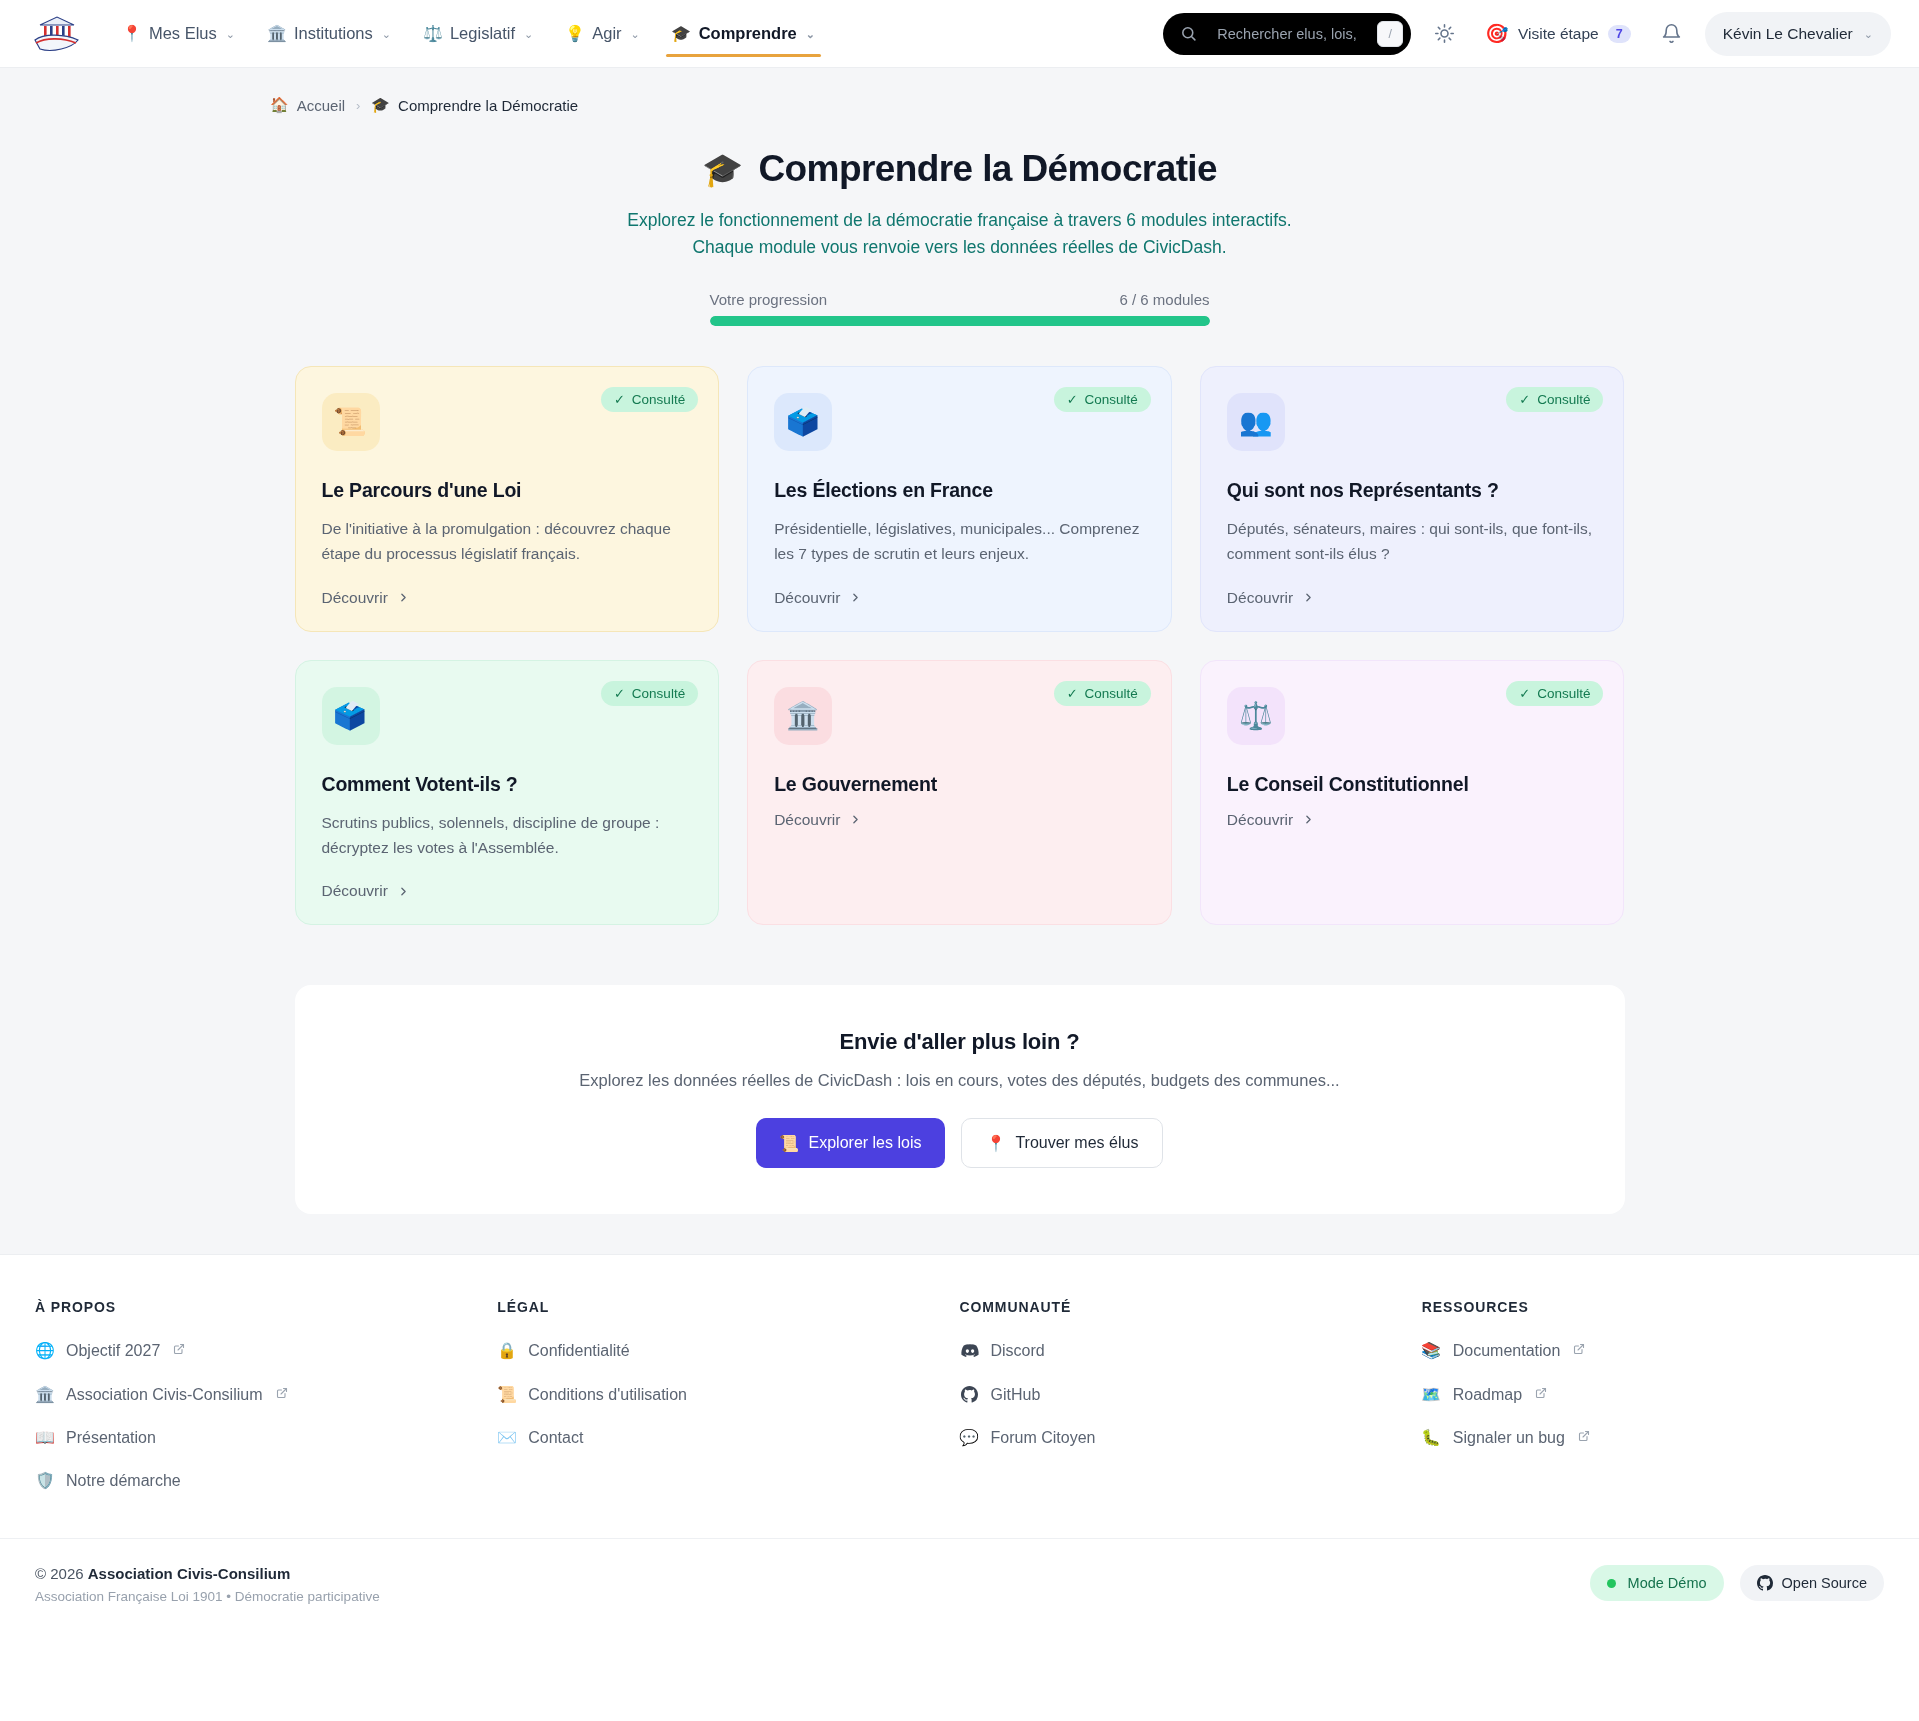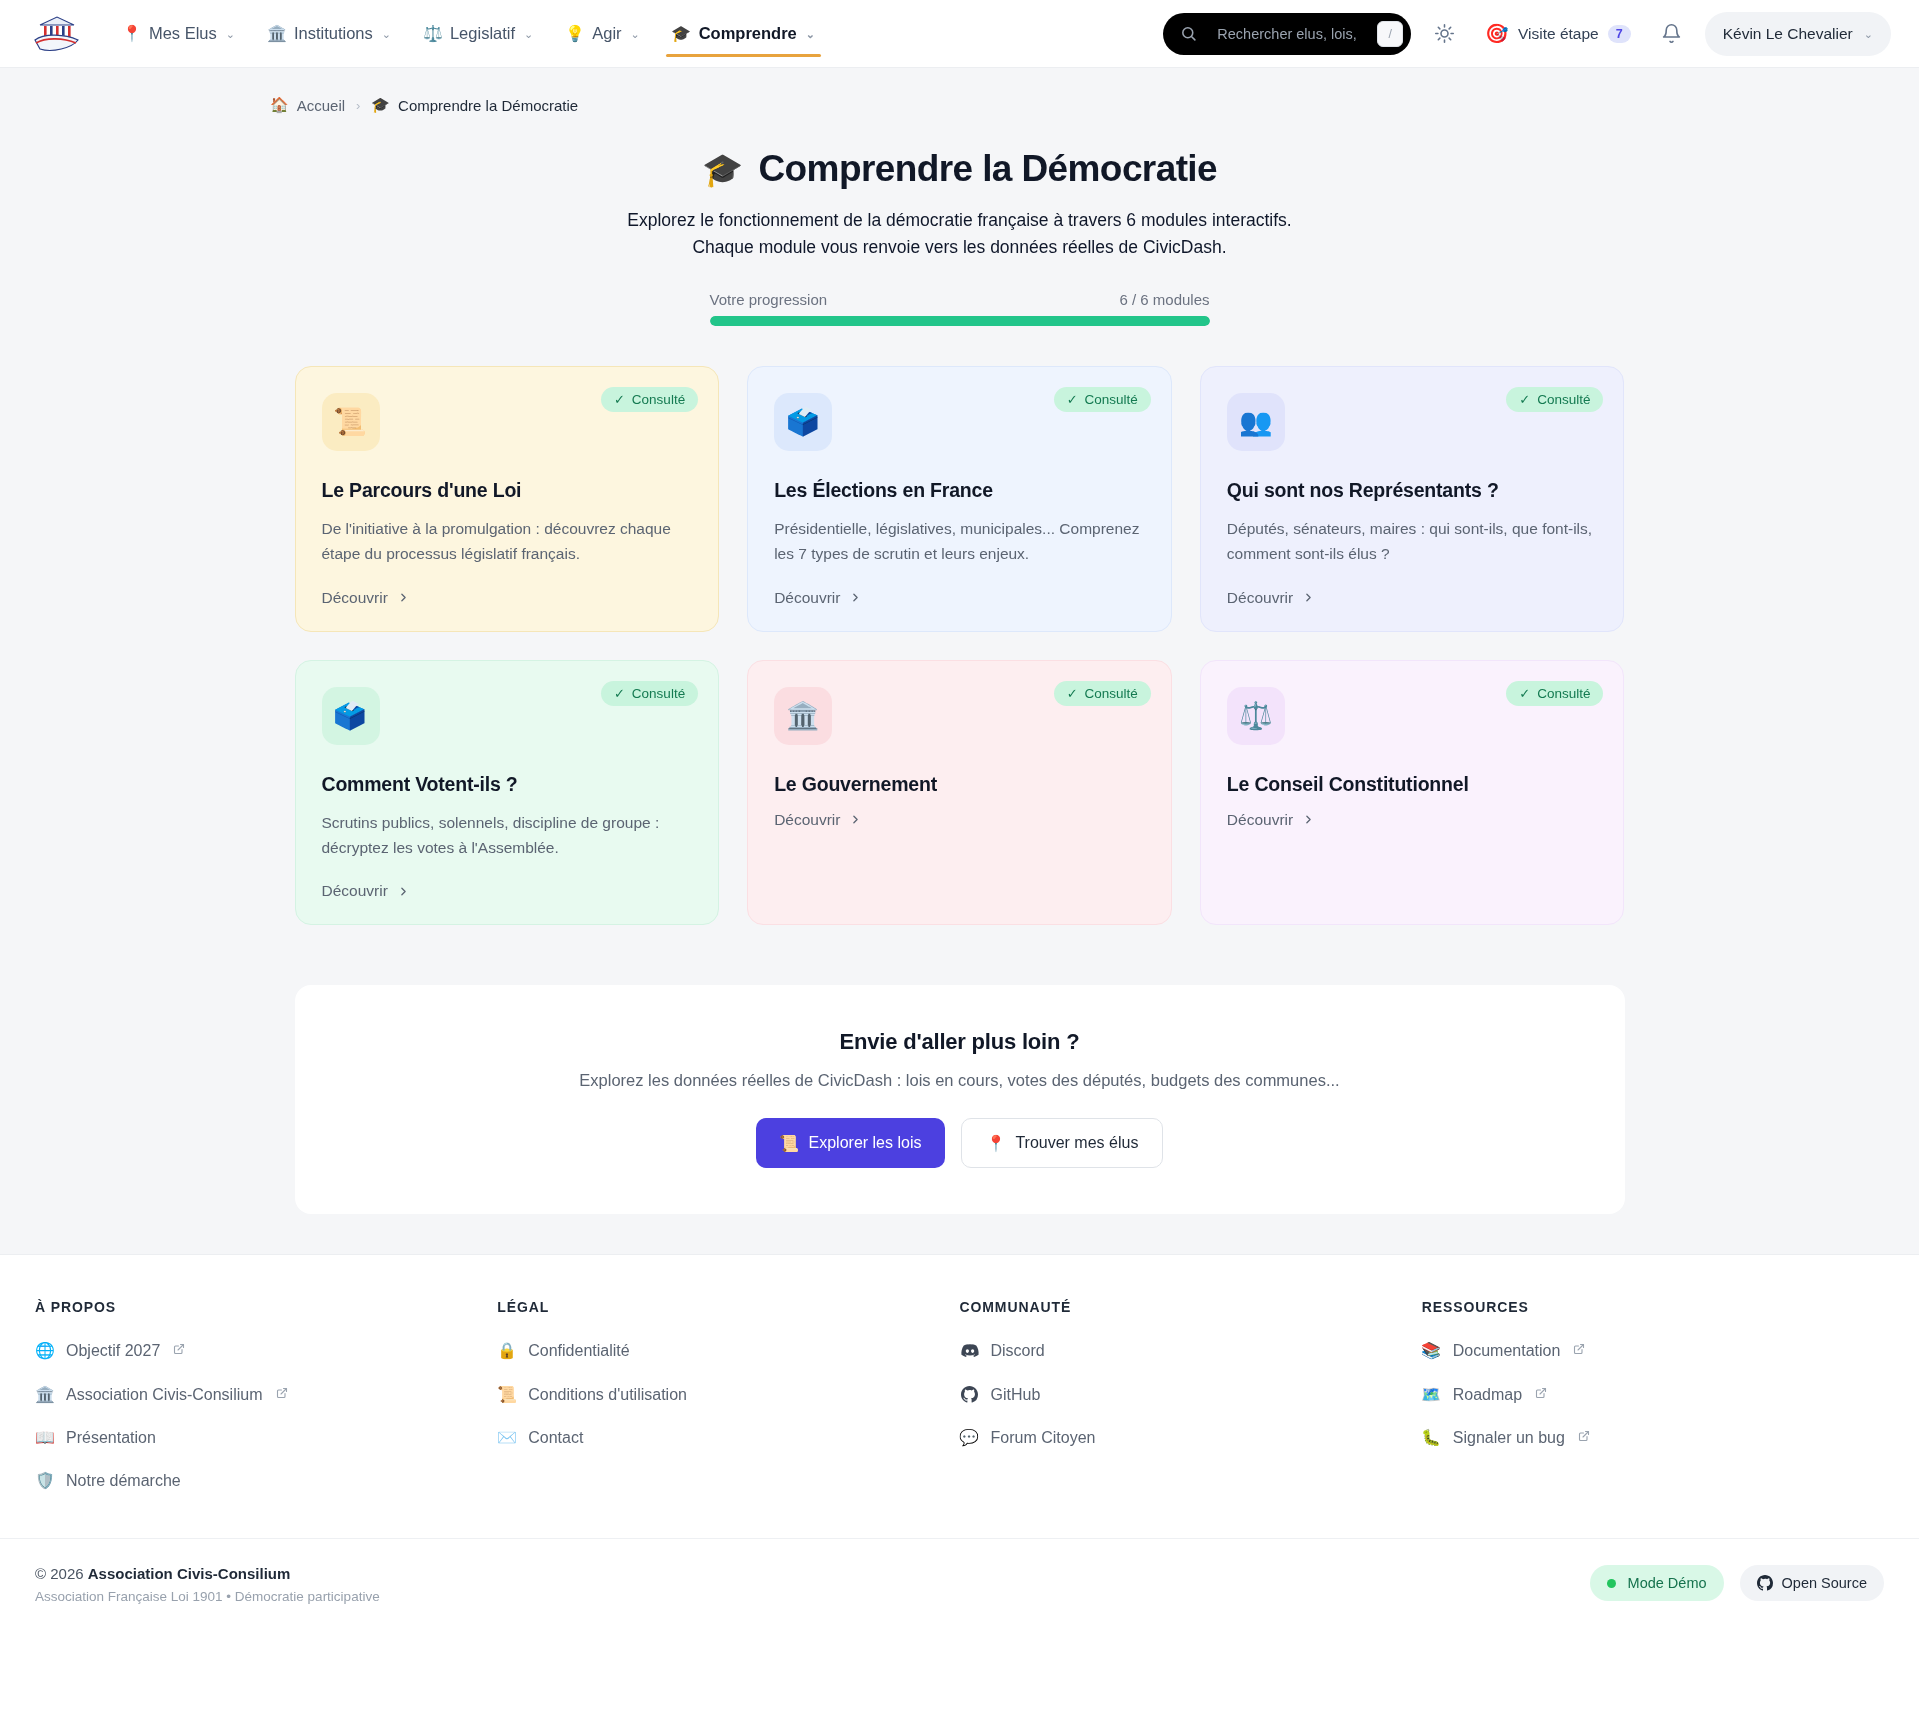--- a/index.html
+++ b/index.html
@@ -127,21 +127,21 @@
   .hero h1 {
     font-size: 37px; font-weight: 700; color: #111827;
     letter-spacing: -0.6px;
     display: inline-flex; align-items: center; gap: 16px;
   }
   .hero .cap { font-size: 33px; }
   .hero p {
     margin: 17px auto 0;
     max-width: 720px;
     font-size: 17.5px; line-height: 1.55;
-    color: #0f172a;
+    color: #0f766e;
   }
 
   .progress-wrap { width: 500px; margin: 30px auto 0; }
   .progress-top {
     display: flex; justify-content: space-between; align-items: baseline;
     font-size: 15px; color: #6b7280; margin-bottom: 8px; gap: 28px;
   }
   .progress-track {
     height: 10px; background: #e3e6ea; border-radius: 6px; overflow: hidden;
   }

